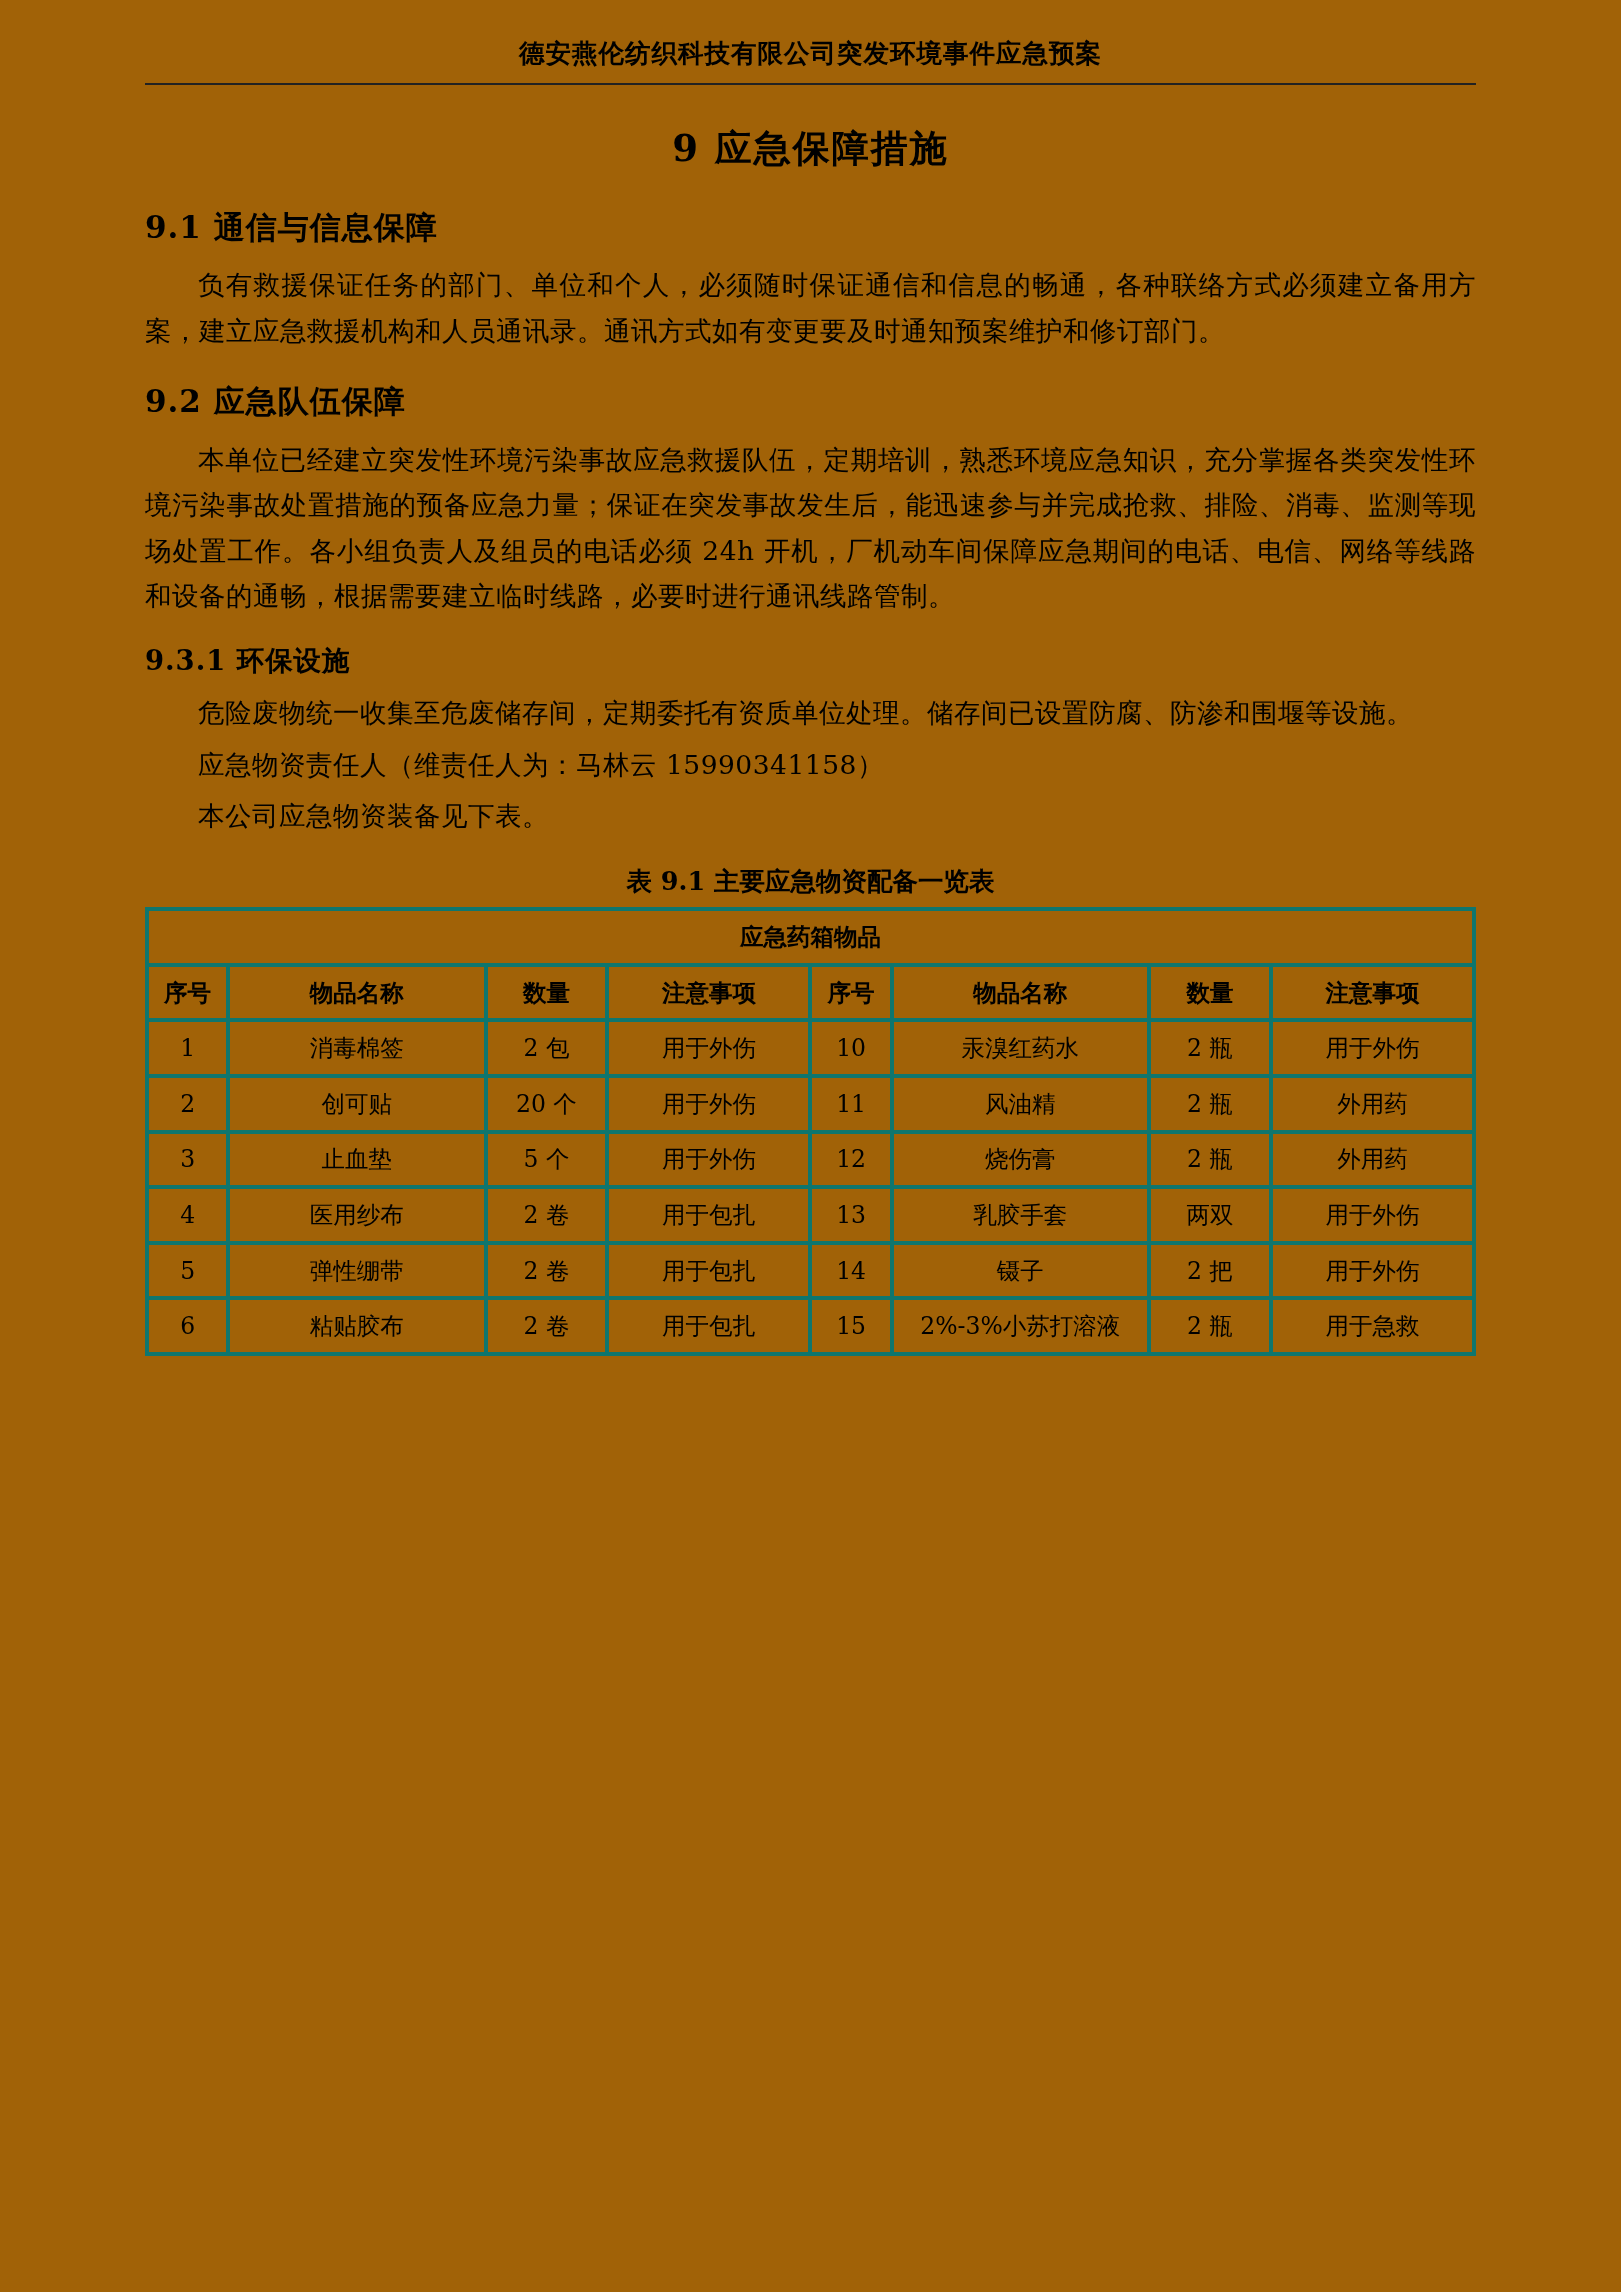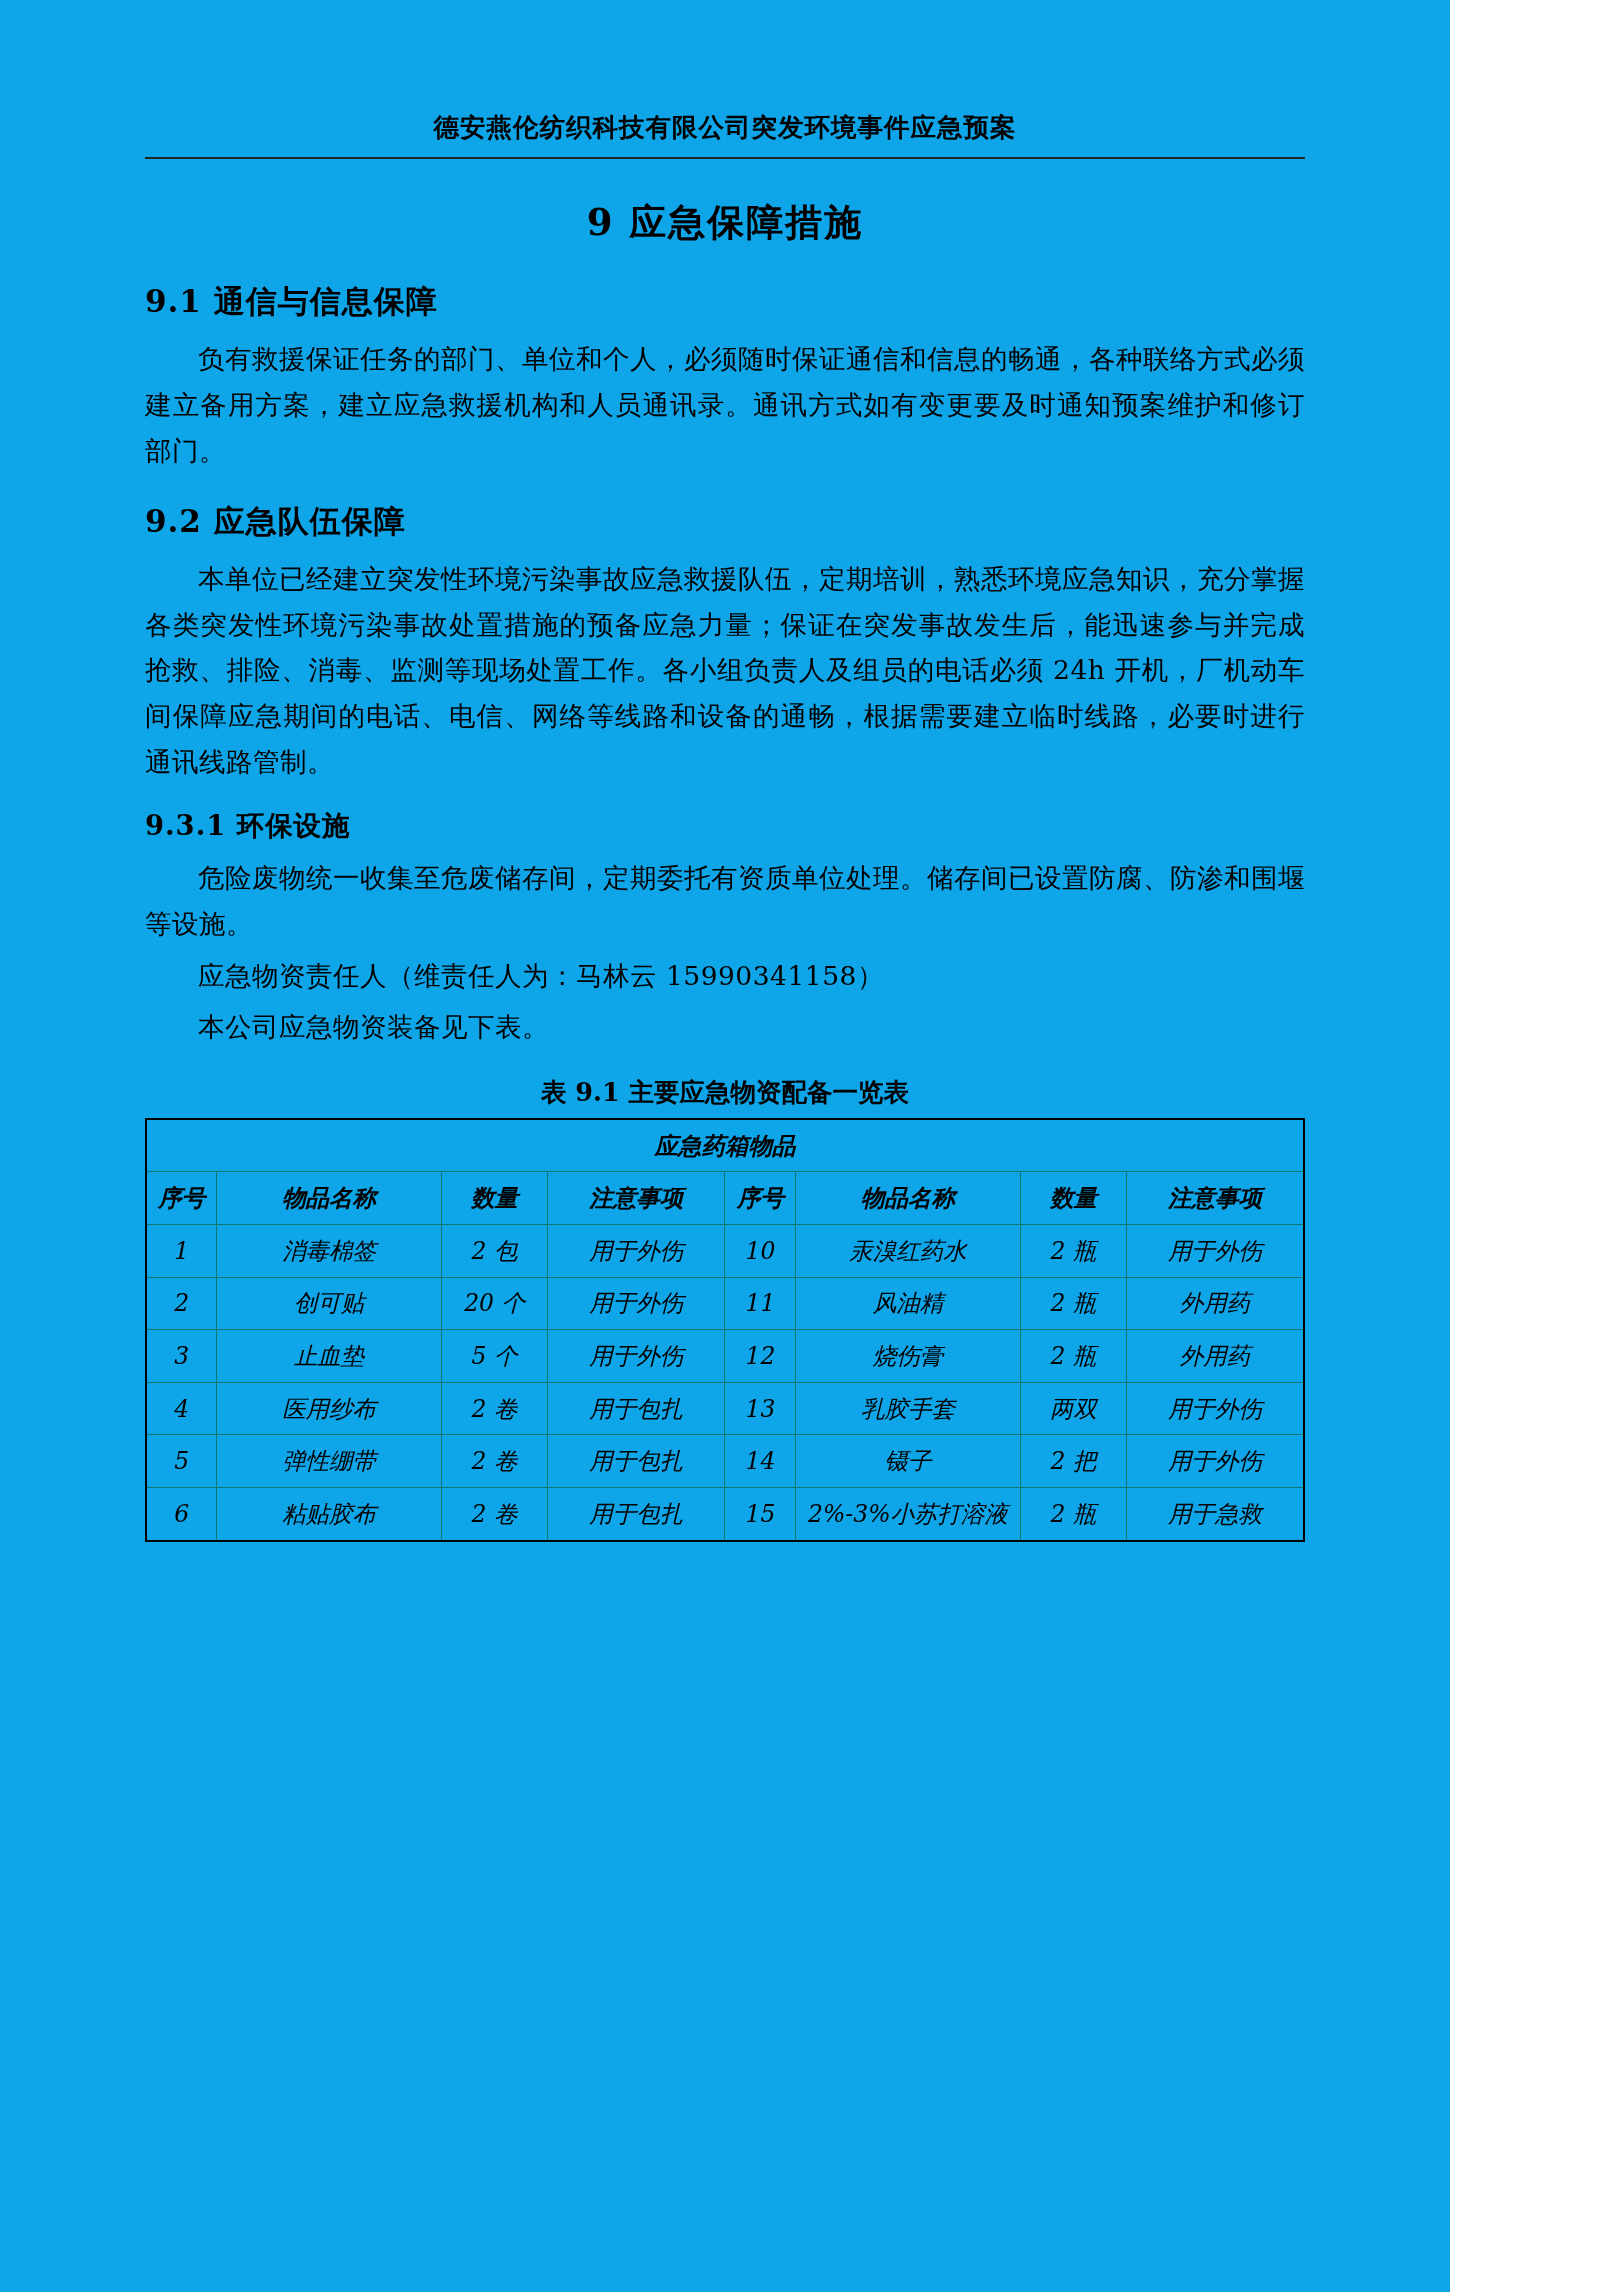--- a/index.html
+++ b/index.html
@@ -5,26 +5,26 @@
   html, body {
     margin: 0;
     padding: 0;
     background: #fff;
   }
   body {
     font-family: "DejaVu Serif", "Liberation Serif", serif;
     color: #000;
   }
   .page {
-    width: 1450px;
+    width: 1621px;
     height: 2293px;
     box-sizing: border-box;
-    padding: 110px 145px 59px 145px;
+    padding: 36px 145px 59px 145px;
     position: relative;
-    background: #0ea5e9;
+    background: #a16207;
   }
   .header {
     text-align: center;
     font-size: 25.5px;
     font-weight: bold;
     letter-spacing: 1px;
     padding-bottom: 11.8px;
     border-bottom: 2px solid #222;
     margin-bottom: 39px;
   }
@@ -60,25 +60,24 @@
     font-size: 25.5px;
     font-weight: bold;
     margin: 25.5px 0 7.8px 0;
   }
   table.mat {
     border-collapse: collapse;
     width: 100%;
     font-size: 23.5px;
   }
   table.mat td, table.mat th {
-    border: 1px solid #0f766e;
+    border: 4px solid #0f766e;
     text-align: center;
     padding: 9.8px 3.9px;
     font-weight: normal;
-    font-style: italic;
   }
   table.mat thead td.group {
     font-weight: bold;
   }
   table.mat tr.head td {
     font-weight: bold;
   }
   
   table.mat {
     border: 2px solid #000;

